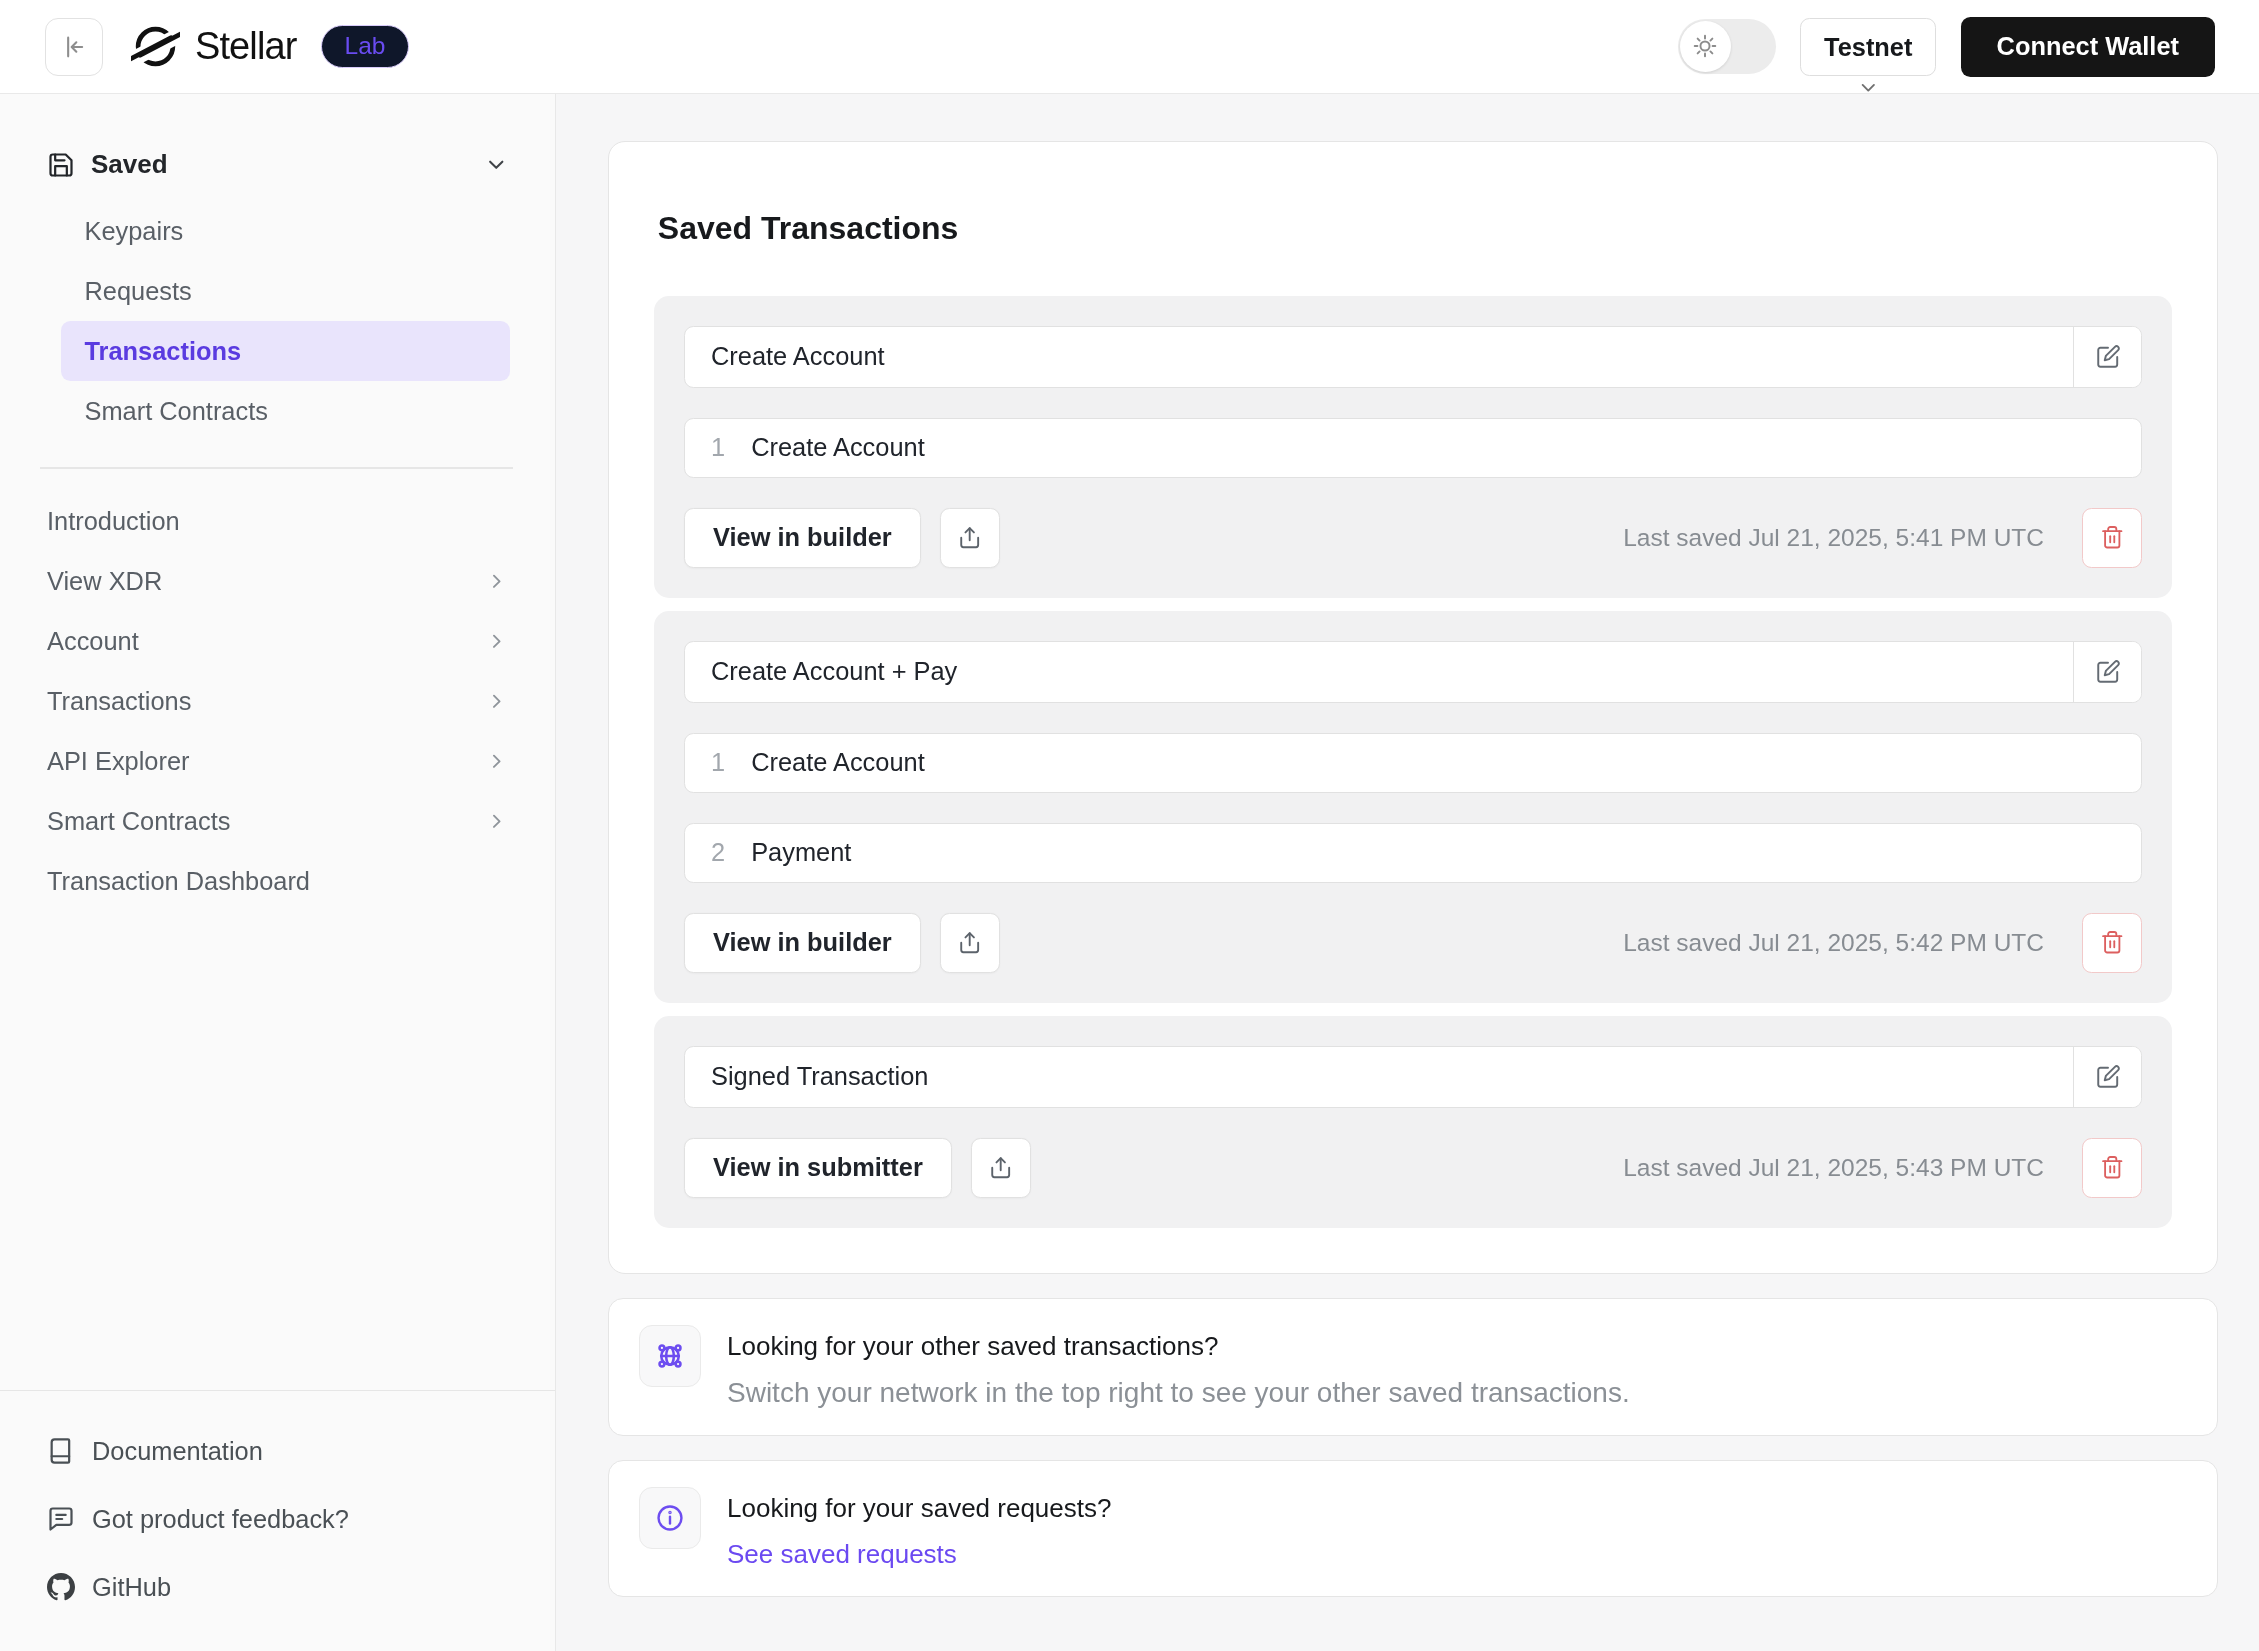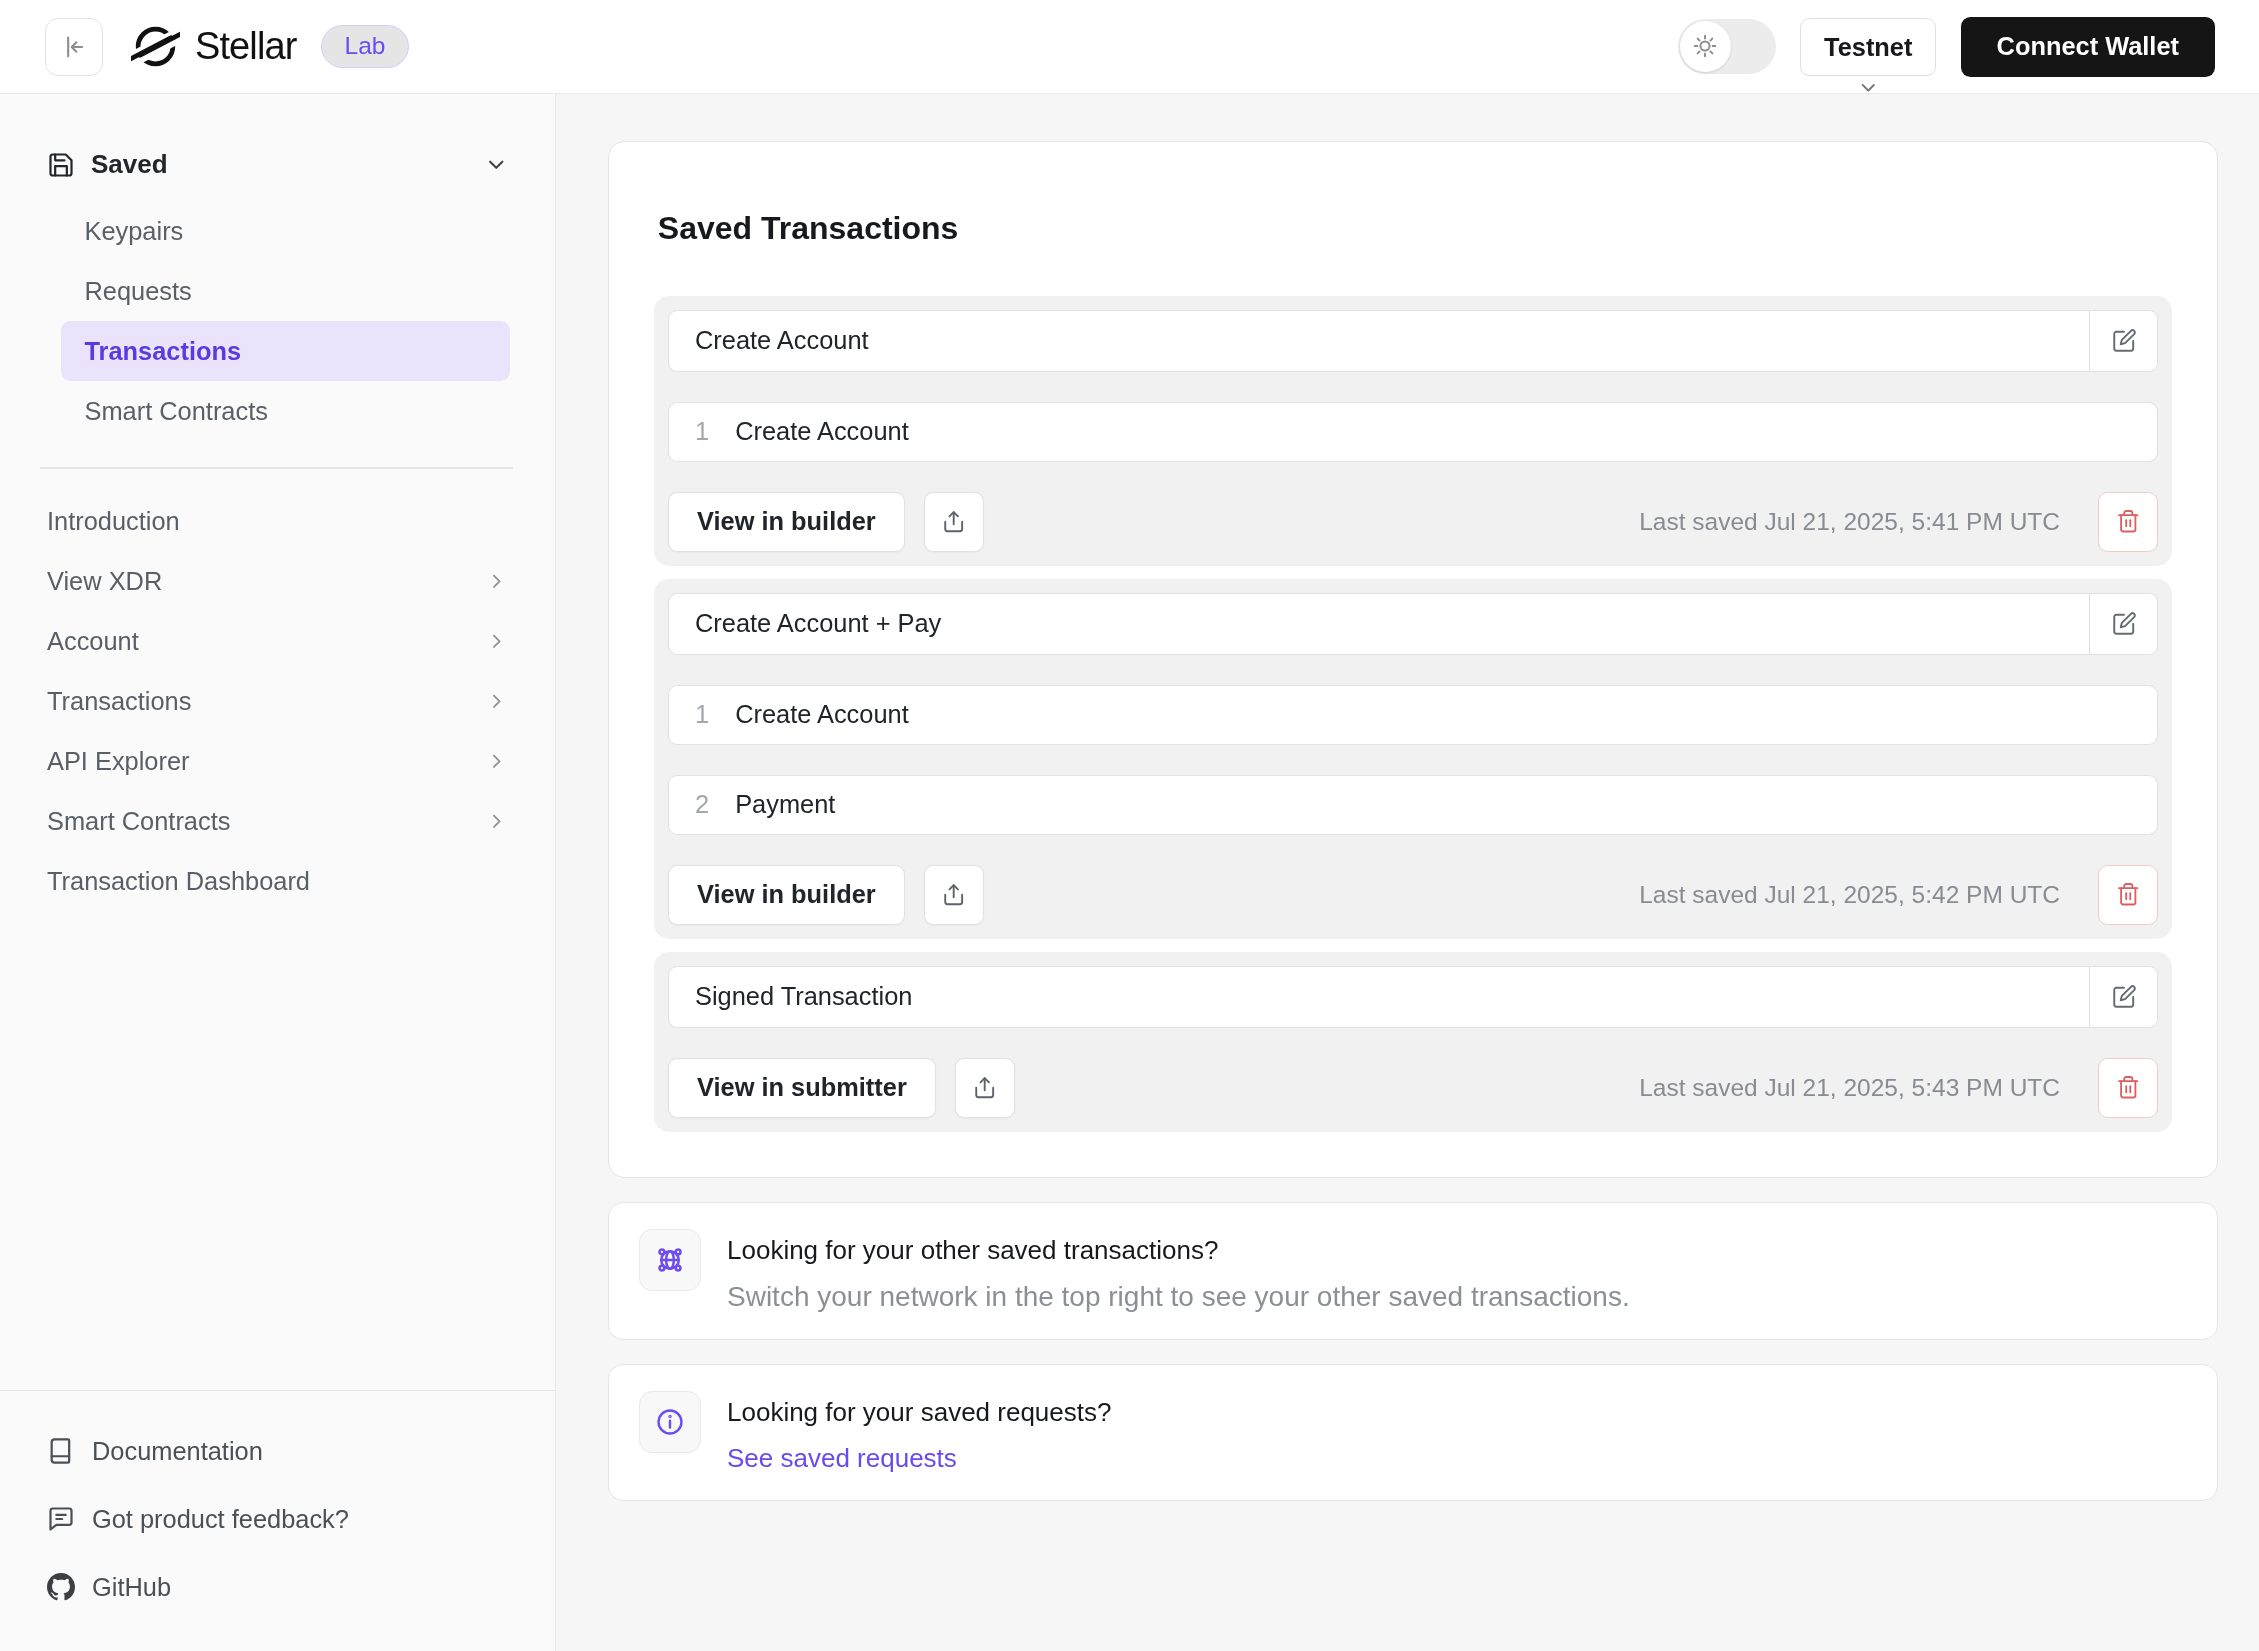--- a/index.html
+++ b/index.html
@@ -18,21 +18,21 @@
     display:flex; align-items:center; padding:0 45px;
   }
   .collapse-btn {
     width:58px; height:58px; border:1.4px solid #e2e2e2; border-radius:13px;
     background:#fff; display:flex; align-items:center; justify-content:center;
     color:#8e8e8e; cursor:pointer;
   }
   .brand { display:flex; align-items:center; margin-left:28px; cursor:pointer; }
   .brand-name { font-size:38px; font-weight:500; letter-spacing:-0.9px; color:#111; margin-left:15px; }
   .lab-badge {
-    margin-left:24.5px; font-size:24.5px; color:#6a4cf1; background:#e5e5e5;
+    margin-left:24.5px; font-size:24.5px; color:#6a4cf1; background:#0f172a;
     border:1.4px solid #d8cbfa; border-radius:941px; padding:8.5px 22.6px; line-height:1;
   }
   .top-right { margin-left:auto; display:flex; align-items:center; gap:24.5px; }
   .theme-toggle {
     width:98px; height:55px; border-radius:941px; background:#ececec;
     position:relative; cursor:pointer; flex:none;
   }
   .theme-knob {
     position:absolute; left:1.9px; top:1.9px; width:51px; height:51px; border-radius:50%;
     background:#fff; box-shadow:0 0.9px 2.8px rgba(0,0,0,.12);
@@ -84,21 +84,21 @@
   }
 
   
   .main { flex:1; padding:47px 42px 0 52px; overflow:hidden; }
   .main-card {
     background:#fff; border:1.4px solid #e5e5e5; border-radius:17px;
     padding:45px; 
   }
   .page-title { font-size:32px; font-weight:700; color:#17191c; margin:22.6px 0 49px 3.8px; }
 
-  .tx-card { background:#f1f1f2; border-radius:15px; padding:14px; margin-bottom:13px; }
+  .tx-card { background:#f1f1f2; border-radius:15px; padding:30px; margin-bottom:13px; }
   .tx-name-row {
     height:62px; background:#fff; border:0.9px solid #e1e1e1; border-radius:9.4px;
     display:flex; align-items:stretch; overflow:hidden;
   }
   .tx-name { flex:1; display:flex; align-items:center; padding:0 26px; font-size:25.4px; color:#20242b; cursor:text; }
   .tx-edit {
     width:68px; border:none; border-left:0.9px solid #e1e1e1; background:#fff;
     display:flex; align-items:center; justify-content:center; color:#646b73; cursor:pointer;
   }
   .op-row {

